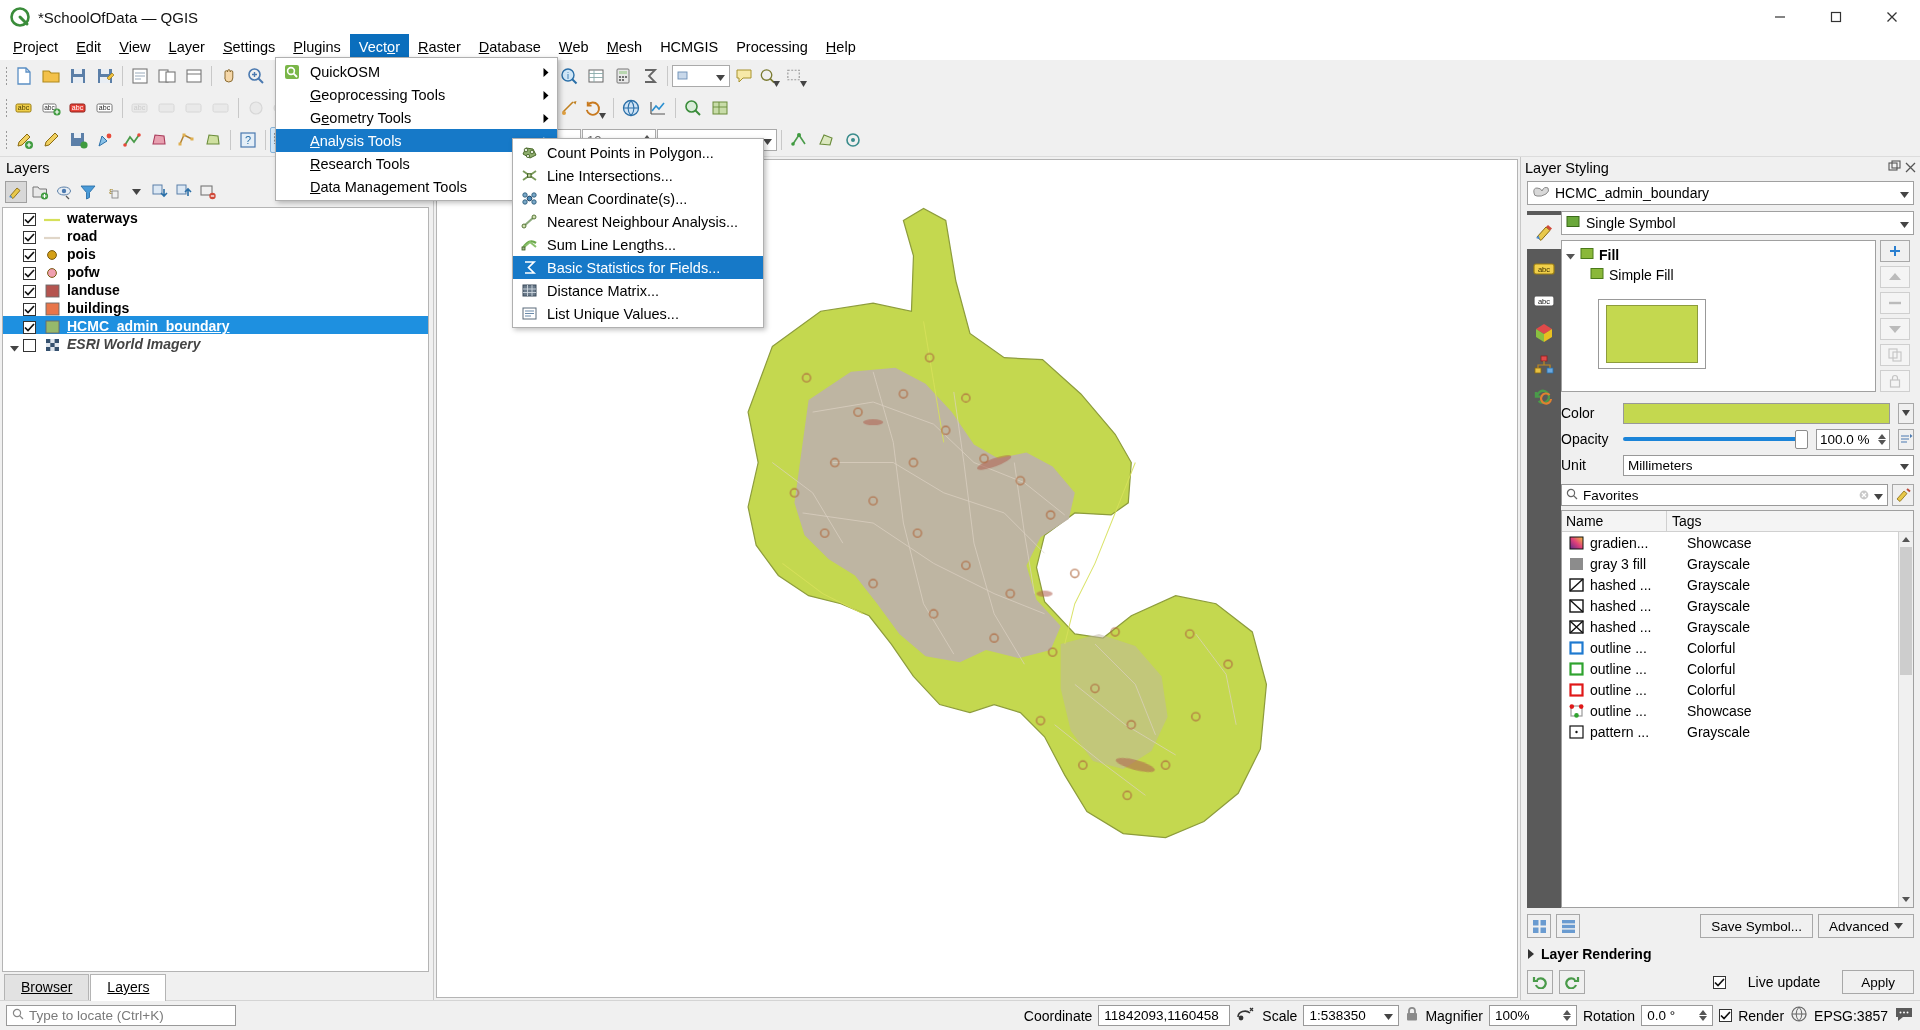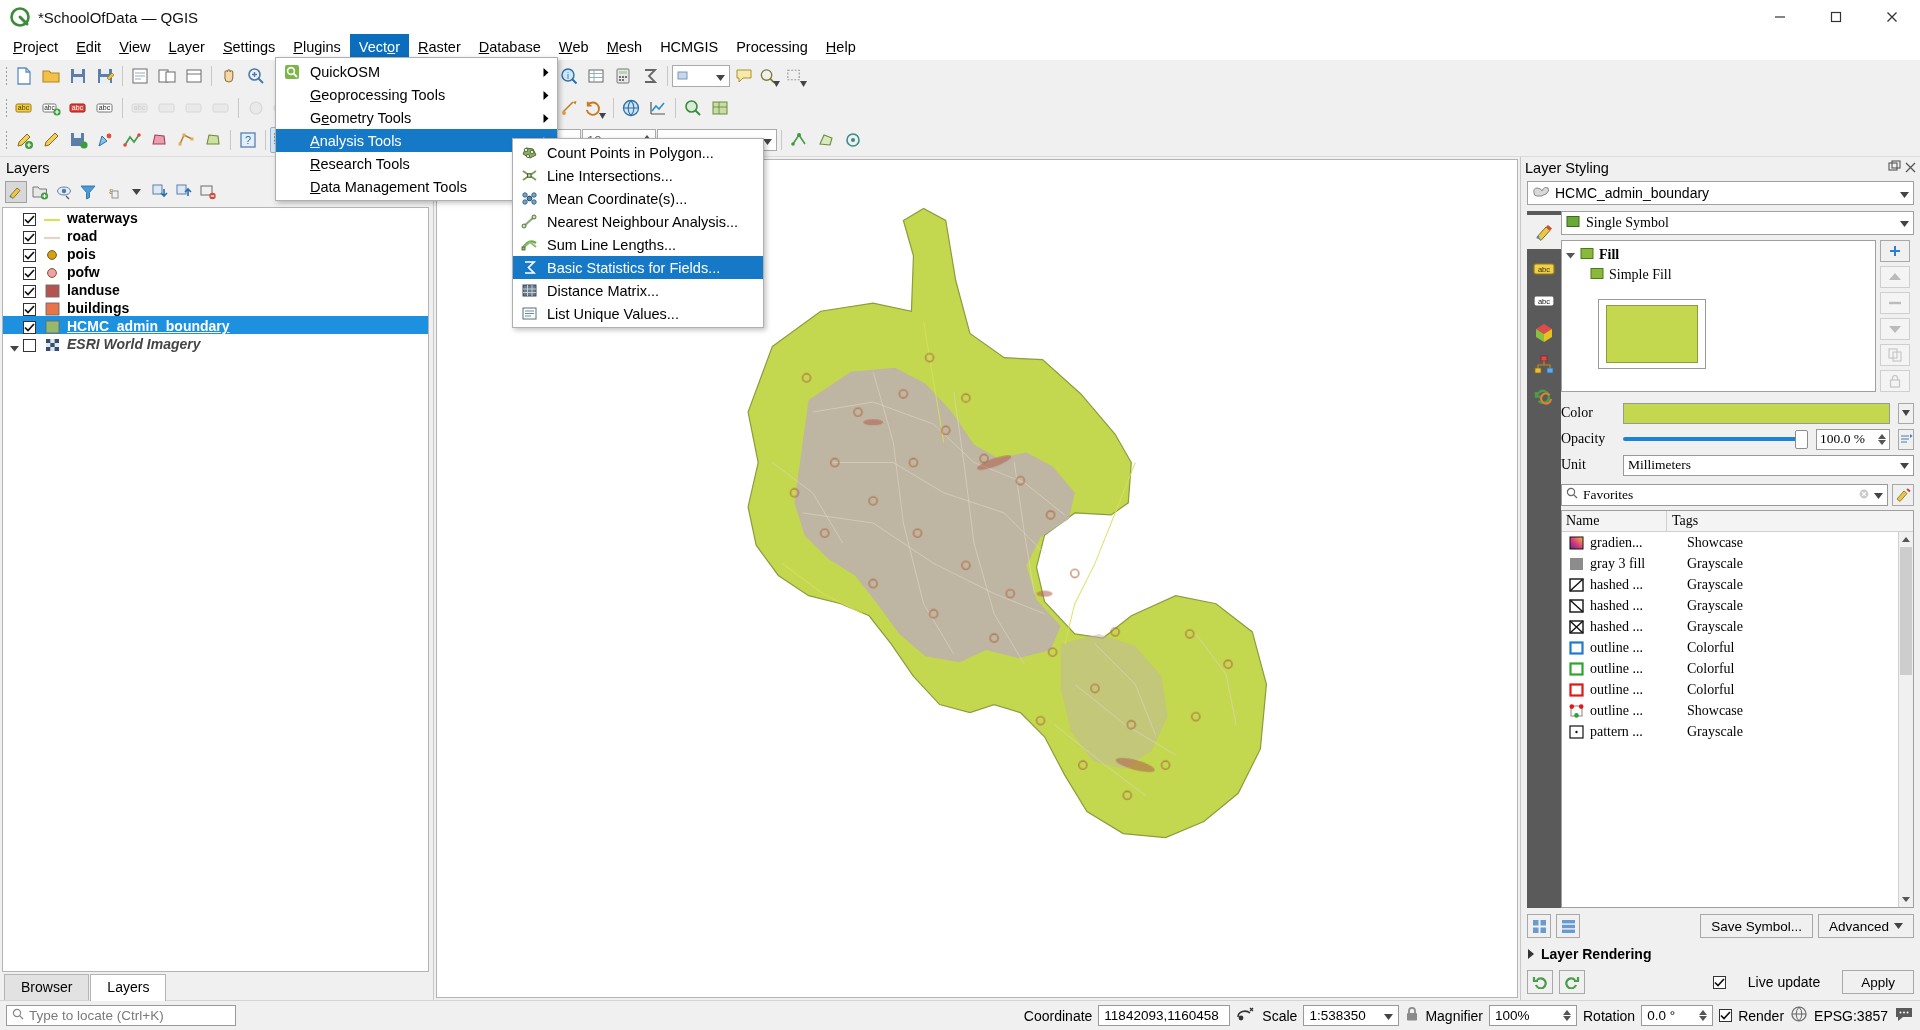--- a/index.html
+++ b/index.html
@@ -65,21 +65,21 @@
   .layer-row { height:18px; display:flex; align-items:flex-end; padding-left:2px; font-size:14px; }
   .layer-row.selected { background:#1e90e0; color:#fff; }
   .layer-row .expander { width:18px; display:flex; align-items:center; justify-content:center; }
   .layer-row .chk { width:13px; height:13px; border:1px solid #333; background:#fff; margin-right:6px;
      display:flex; align-items:center; justify-content:center; flex:0 0 auto; }
   .layer-row .chk svg { display:block; }
   .layer-row .sym { width:20px; display:flex; align-items:center; justify-content:center; margin-right:5px; flex:0 0 auto;}
   .layer-row .lname { font-weight:bold; }
   .layer-row.selected .lname { text-decoration: underline; }
   .layer-row .lname.italic { font-style: italic; font-weight:bold; color:#444; }
-  .dock-tabs { height:28px; display:flex; align-items:flex-end; padding-left:4px; gap:1px; }
+  .dock-tabs { height:28px; display:flex; align-items:flex-end; padding-left:4px; gap:1px;text-decoration:underline; }
   .dock-tab { padding:4px 16px 5px; font-size:14px; background:#e2e2e2; border:1px solid #b4b4b4;
      border-bottom:none; }
   .dock-tab.active { background:#fff; position:relative; top:1px; padding-bottom:6px; }
 
   
   .map-wrap { flex:1 1 auto; display:flex; min-width:0; padding:2px; }
   .map-canvas { flex:1 1 auto; background:#ffffff; border:1px solid #b4b4b4; position:relative; overflow:hidden; }
 
   
   .right-dock { width:400px; flex:0 0 400px; display:flex; flex-direction:column; background:#f0f0f0;
@@ -87,21 +87,21 @@
   .rd-header { height:22px; display:flex; align-items:center; padding:0 4px; font-size:14.5px; }
   .rd-header .rd-icons { margin-left:auto; display:flex; gap:4px; }
   .rd-layercombo { height:24px; margin:2px 6px; border:1px solid #a0a0a0; background:#fff;
      display:flex; align-items:center; padding:0 4px; font-size:14px; gap:5px; }
   .rd-layercombo .arrow { margin-left:auto; }
   .rd-body { flex:1 1 auto; display:flex; min-height:0; margin:4px 6px 0 6px; }
   .rd-sidebar { width:34px; flex:0 0 34px; display:flex; flex-direction:column; align-items:center;
      background:#5a5a5a; padding-top:4px; gap:8px; }
   .rd-sidebar .rd-sb-top { background:#f0f0f0; width:34px; display:flex; justify-content:center; padding:4px 0 6px;}
   .rd-sb-icon { width:24px; height:24px; display:flex; align-items:center; justify-content:center; }
-  .rd-content { flex:1 1 auto; display:flex; flex-direction:column; min-width:0;font-family:Liberation Serif, serif; }
+  .rd-content { flex:1 1 auto; display:flex; flex-direction:column; min-width:0; }
   .rd-symbolcombo { height:24px; border:1px solid #a0a0a0; background:#fff; display:flex; align-items:center;
      padding:0 4px; font-size:14px; gap:6px; margin-bottom:5px;}
   .rd-symbolcombo .arrow { margin-left:auto; }
   .sym-tree-wrap { display:flex; gap:4px; }
   .sym-tree { flex:1 1 auto; height:152px; background:#fff; border:1px solid #a0a0a0; padding:4px 2px; }
   .sym-tree-row { height:20px; display:flex; align-items:center; font-size:14px; gap:5px; padding-left:2px; }
   .sym-tree-row.child { padding-left:26px; }
   .sym-btncol { width:34px; display:flex; flex-direction:column; gap:4px; }
   .sym-btn { width:30px; height:22px; border:1px solid #a8a8a8; background:#f0f0f0;
      display:flex; align-items:center; justify-content:center; }

